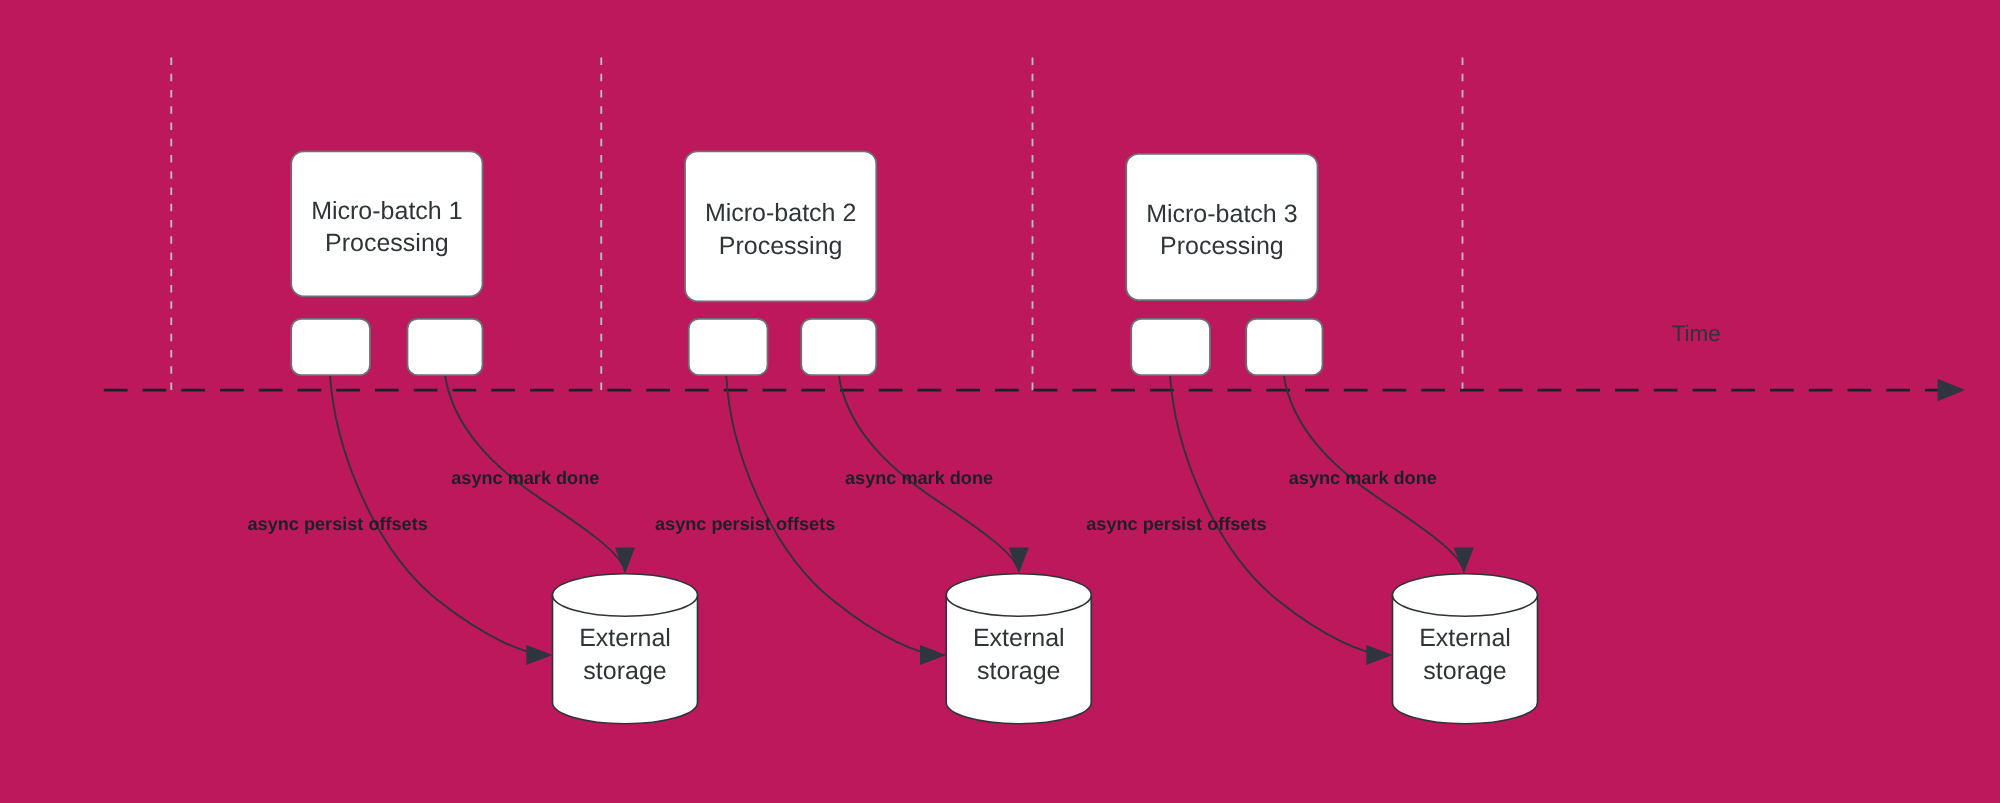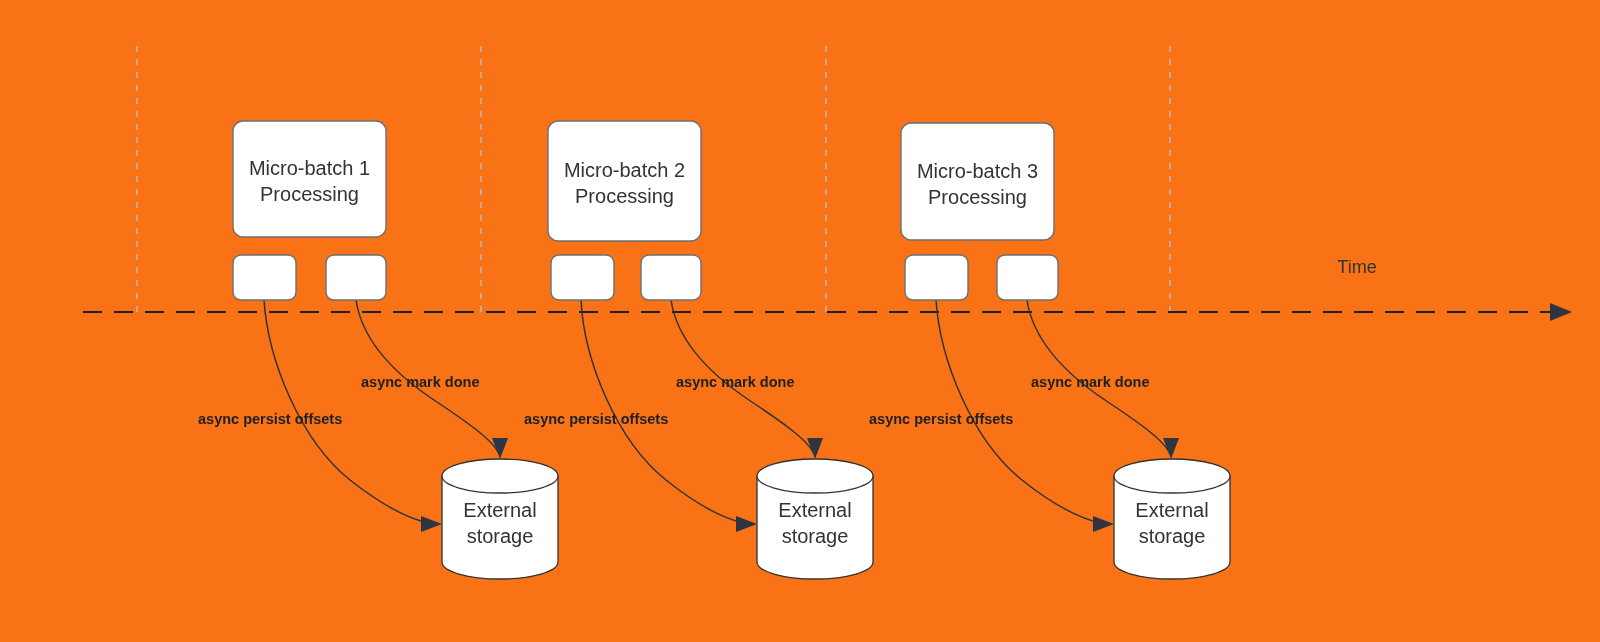--- a/index.html
+++ b/index.html
@@ -8,21 +8,21 @@
     background: #ffffff;
   }
   body {
     font-family: "Liberation Sans", sans-serif;
     -webkit-font-smoothing: antialiased;
   }
   #canvas {
     position: relative;
     width: 1600px;
     height: 642px;
-    background: #f97316;
+    background: #be185d;
     overflow: hidden;
   }
   #diagram-svg {
     position: absolute;
     inset: 0;
     width: 1600px;
     height: 642px;
   }
   .node-box-label {
     font-size: 20px;

